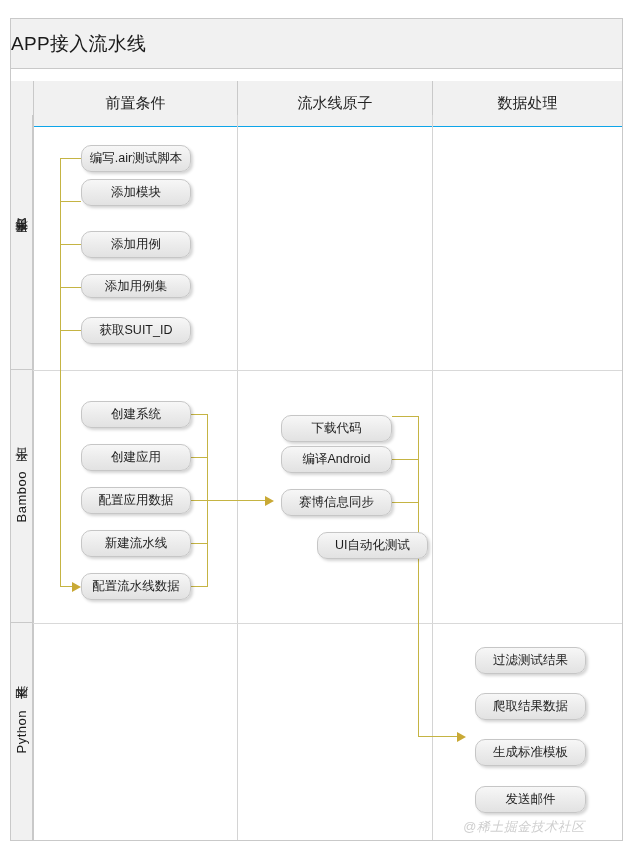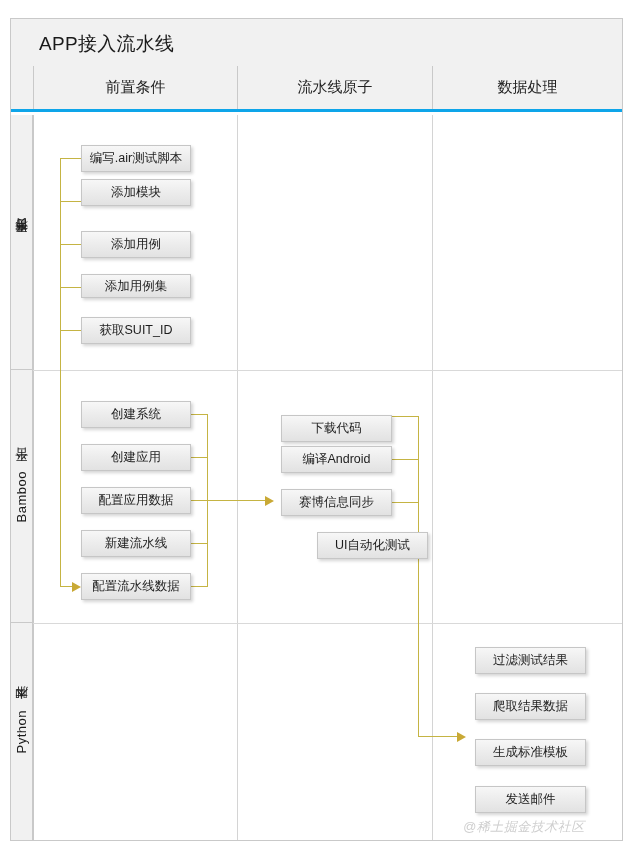--- a/index.html
+++ b/index.html
@@ -36,37 +36,37 @@
     position: absolute;
     left: 11px;
     top: 19px;
     width: 611px;
     height: 50px;
     background: #f1f1f1;
     border-bottom: 1px solid #c9c9c9;
     box-sizing: border-box;
     display: flex;
     align-items: center;
-    padding-left: 28px;
+    padding-left: 0;
   }
   .title-text {
     font-size: 19px;
     color: #1a1a1a;
     letter-spacing: 0.3px;
   }
 
   
   .header-row {
     position: absolute;
     left: 11px;
-    top: 66px;
+    top: 81px;
     width: 611px;
     height: 46px;
     box-sizing: border-box;
-    border-bottom: 3px solid #0ea5e9;
+    border-bottom: 1px solid #0ea5e9;
     background: #f1f1f1;
     padding-left: 48px;
   }
   .header-corner {
     position: absolute;
     left: 0;
     top: 0;
     width: 23px;
     height: 100%;
     border-right: 1px solid #c9c9c9;
@@ -143,21 +143,21 @@
     position: absolute;
     box-sizing: border-box;
     border: 1px solid #c6c6c6;
     background: linear-gradient(to bottom, #f7f7f7 0%, #ededed 45%, #e2e2e2 100%);
     box-shadow: 2px 2px 3px rgba(0,0,0,0.17);
     display: flex;
     align-items: center;
     justify-content: center;
     font-size: 12.5px;
     color: #1c1c1c;
-    border-radius: 0;
+    border-radius: 10px;
     white-space: nowrap;
   }
 
   
   .conn {
     position: absolute;
     background: #c5b443;
   }
   .conn.h { height: 1px; }
   .conn.v { width: 1px; }

